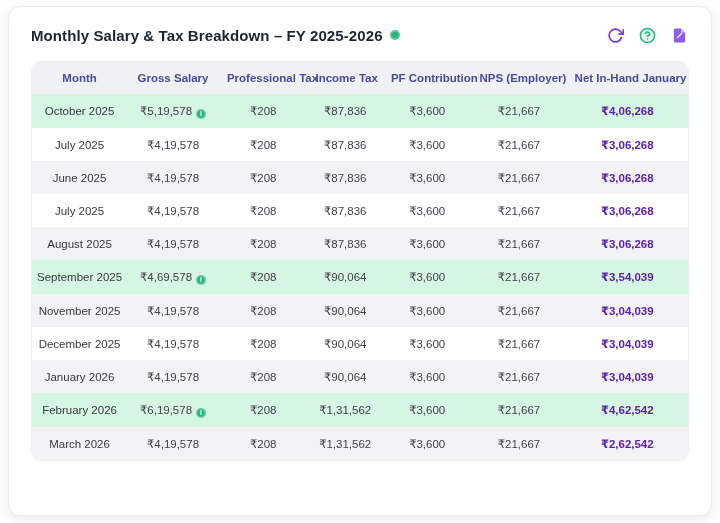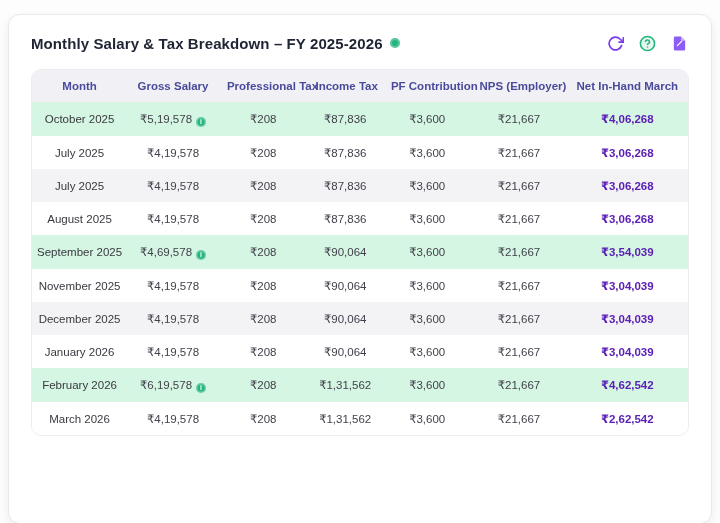--- a/index.html
+++ b/index.html
@@ -4,21 +4,21 @@
 <style>
   * { margin: 0; padding: 0; box-sizing: border-box; }
   html, body {
     width: 720px; height: 523px;
     background: #fdfdfe;
     font-family: "Liberation Sans", "DejaVu Sans", sans-serif;
     overflow: hidden;
   }
   .card {
     position: absolute;
-    left: 8px; top: 14px;
+    left: 8px; top: 6px;
     width: 704px; height: 510px;
     background: #ffffff;
     border: 1px solid #e9e9ee;
     border-radius: 12px;
     box-shadow: 0 3px 10px rgba(30,30,60,0.07);
     padding: 18px 22px 20px 22px;
   }
   .card-header {
     display: flex;
     align-items: center;
@@ -144,21 +144,21 @@
   <div class="table-wrap">
     <table>
       <thead>
         <tr id="header-row">
             <th>Month</th>
             <th>Gross Salary</th>
             <th>Professional Tax</th>
             <th>Income Tax</th>
             <th>PF Contribution</th>
             <th>NPS (Employer)</th>
-            <th>Net In-Hand March</th>
+            <th>Net In-Hand January</th>
           </tr>
       </thead>
       <tbody id="table-body">
           <tr class="highlight">
             <td class="month-cell">October 2025</td>
             <td>₹5,19,578<span class="bonus-badge">i</span></td>
             <td>₹208</td>
             <td>₹87,836</td>
             <td>₹3,600</td>
             <td>₹21,667</td>
@@ -167,20 +167,29 @@
           <tr>
             <td class="month-cell">July 2025</td>
             <td>₹4,19,578</td>
             <td>₹208</td>
             <td>₹87,836</td>
             <td>₹3,600</td>
             <td>₹21,667</td>
             <td class="net-cell">₹3,06,268</td>
           </tr>
           <tr>
+            <td class="month-cell">June 2025</td>
+            <td>₹4,19,578</td>
+            <td>₹208</td>
+            <td>₹87,836</td>
+            <td>₹3,600</td>
+            <td>₹21,667</td>
+            <td class="net-cell">₹3,06,268</td>
+          </tr>
+          <tr>
             <td class="month-cell">July 2025</td>
             <td>₹4,19,578</td>
             <td>₹208</td>
             <td>₹87,836</td>
             <td>₹3,600</td>
             <td>₹21,667</td>
             <td class="net-cell">₹3,06,268</td>
           </tr>
           <tr>
             <td class="month-cell">August 2025</td>

